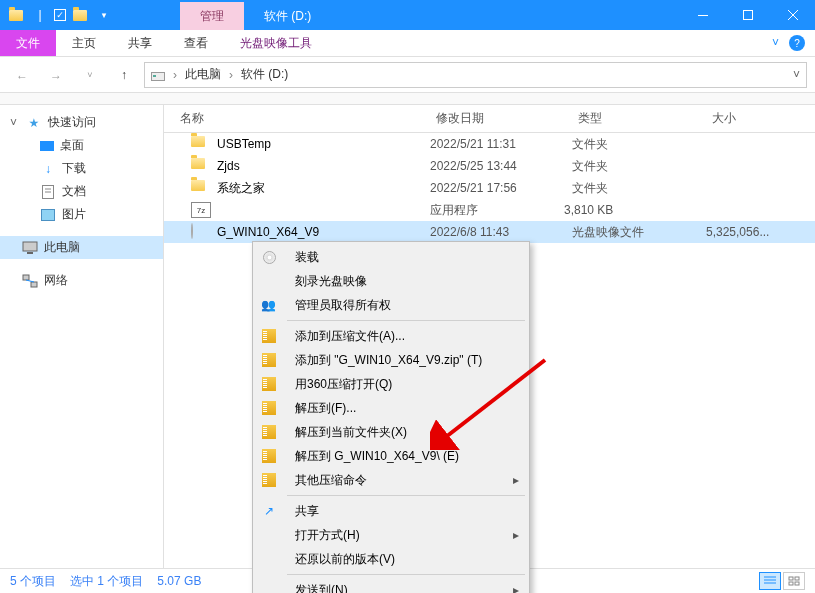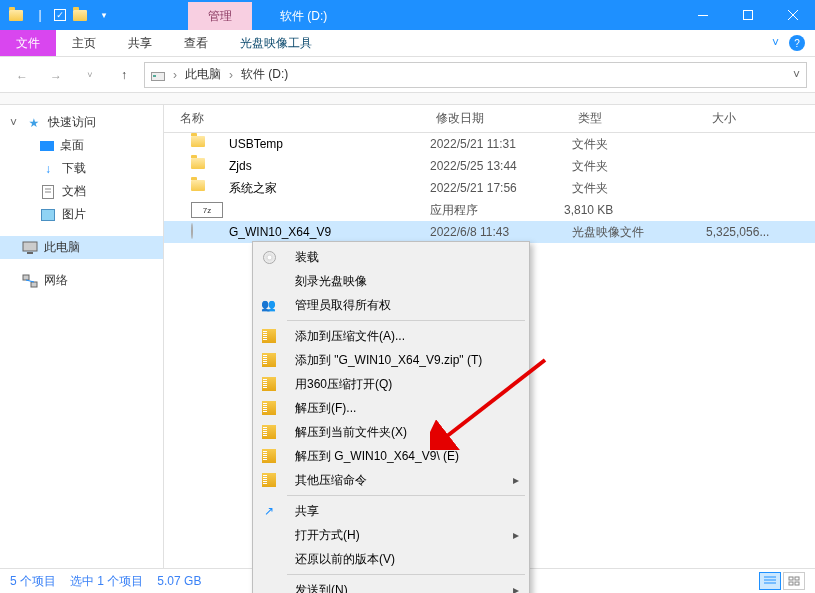--- a/index.html
+++ b/index.html
@@ -3,30 +3,30 @@
 <meta charset="utf-8">
 <style>
 * { margin: 0; padding: 0; box-sizing: border-box; font-family: "Microsoft YaHei", "Segoe UI", sans-serif; font-size: 12px; }
 body { width: 815px; height: 593px; background: #fff; overflow: hidden; position: relative; }
 
 
 .titlebar { height: 30px; background: #1e90ff; display: flex; align-items: center; color: #fff; }
 .titlebar .qat { display: flex; align-items: center; padding: 0 6px; gap: 4px; }
 .qat-icon { width: 20px; height: 20px; display: flex; align-items: center; justify-content: center; }
 .tab-group { display: flex; align-items: flex-end; height: 30px; margin-left: 60px; margin-right: auto; }
-.tab-group .tab { padding: 14px 20px; height: 20px; display: flex; align-items: center; margin-left: 8px; }
+.tab-group .tab { padding: 14px 20px; height: 20px; display: flex; align-items: center; }
 .tab.pink { background: #f8cfe1; color: #8b3a62; }
 .winbtns { display: flex; height: 30px; }
 .winbtn { width: 45px; display: flex; align-items: center; justify-content: center; color: #fff; }
 
 
 .ribbon { height: 27px; background: #fff; display: flex; align-items: stretch; border-bottom: 1px solid #e0e0e0; position: relative; }
 .ribbon .filetab { background: #d946ef; color: #fff; padding: 0 16px; display: flex; align-items: center; }
 .ribbon .rtab { padding: 0 16px; display: flex; align-items: center; color: #333; }
-.ribbon .rtab.pink-label { color: #0c4a6e; }
+.ribbon .rtab.pink-label { color: #701a75; }
 .ribbon-right { margin-left: auto; display: flex; align-items: center; gap: 10px; padding-right: 10px; color: #666; }
 .help-icon { width: 16px; height: 16px; border-radius: 50%; background: #1e90ff; color: #fff; display: flex; align-items: center; justify-content: center; font-size: 10px; }
 
 
 .navrow { height: 36px; background: #fff; display: flex; align-items: center; padding: 4px 8px; gap: 6px; border-bottom: 1px solid #e0e0e0; }
 .navbtn { width: 28px; height: 28px; display: flex; align-items: center; justify-content: center; color: #999; }
 .navbtn.enabled { color: #333; }
 .crumb { flex: 1; height: 26px; border: 1px solid #ccc; display: flex; align-items: center; padding: 0 6px; gap: 4px; color: #333; }
 .crumb .sep { color: #888; padding: 0 4px; }
 .crumb .dd { margin-left: auto; color: #666; }
@@ -44,21 +44,21 @@
 .sb-spacer { height: 10px; }
 
 .content { flex: 1; display: flex; flex-direction: column; }
 .cols { height: 28px; display: flex; align-items: center; border-bottom: 1px solid #e0e0e0; padding-left: 16px; color: #555; }
 .col-name { width: 256px; }
 .col-date { width: 142px; }
 .col-type { width: 134px; }
 .col-size { }
 .rows { }
 .row { height: 22px; display: flex; align-items: center; padding-left: 16px; }
-.row .ico { width: 32px; height: 16px; margin-right: 6px; }
+.row .ico { width: 20px; height: 16px; margin-right: 6px; }
 .row .c-name { width: 250px; display: flex; align-items: center; padding-left: 11px; }
 .row .c-date { width: 142px; color: #555; }
 .row .c-type { width: 134px; color: #555; }
 .row .c-size { width: 100px; text-align: left; color: #555; }
 .row.sel { background: #cce8ff; }
 
 .folder-ico { background: linear-gradient(#ffe9a6, #f7ca4d); border-radius: 1px; width: 14px; height: 11px; position: relative; }
 .folder-ico::before { content: ''; position: absolute; top: -3px; left: 0; width: 6px; height: 3px; background: #f7ca4d; border-radius: 1px 1px 0 0; }
 .zip-ico { width: 14px; height: 14px; border: 1px solid #888; background: #fff; font-size: 8px; display: flex; align-items: center; justify-content: center; color: #333; }
 .iso-ico { width: 13px; height: 13px; border-radius: 50%; border: 1px solid #aaa; background: radial-gradient(circle, #fff 25%, #ddd 26%, #eee 70%); }

